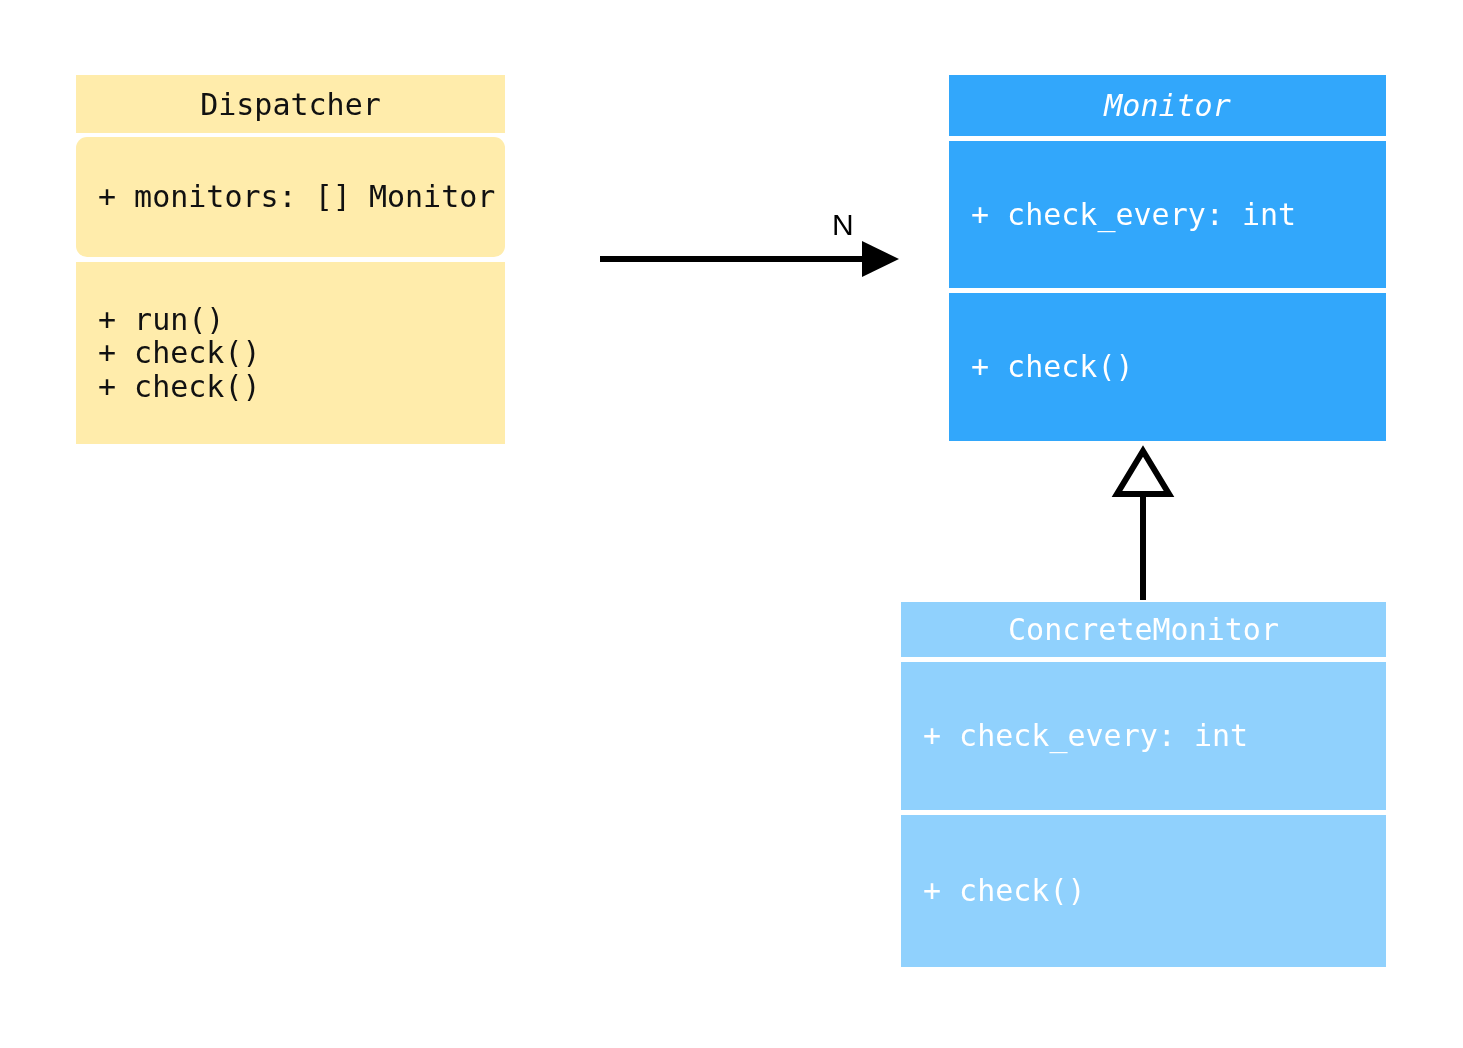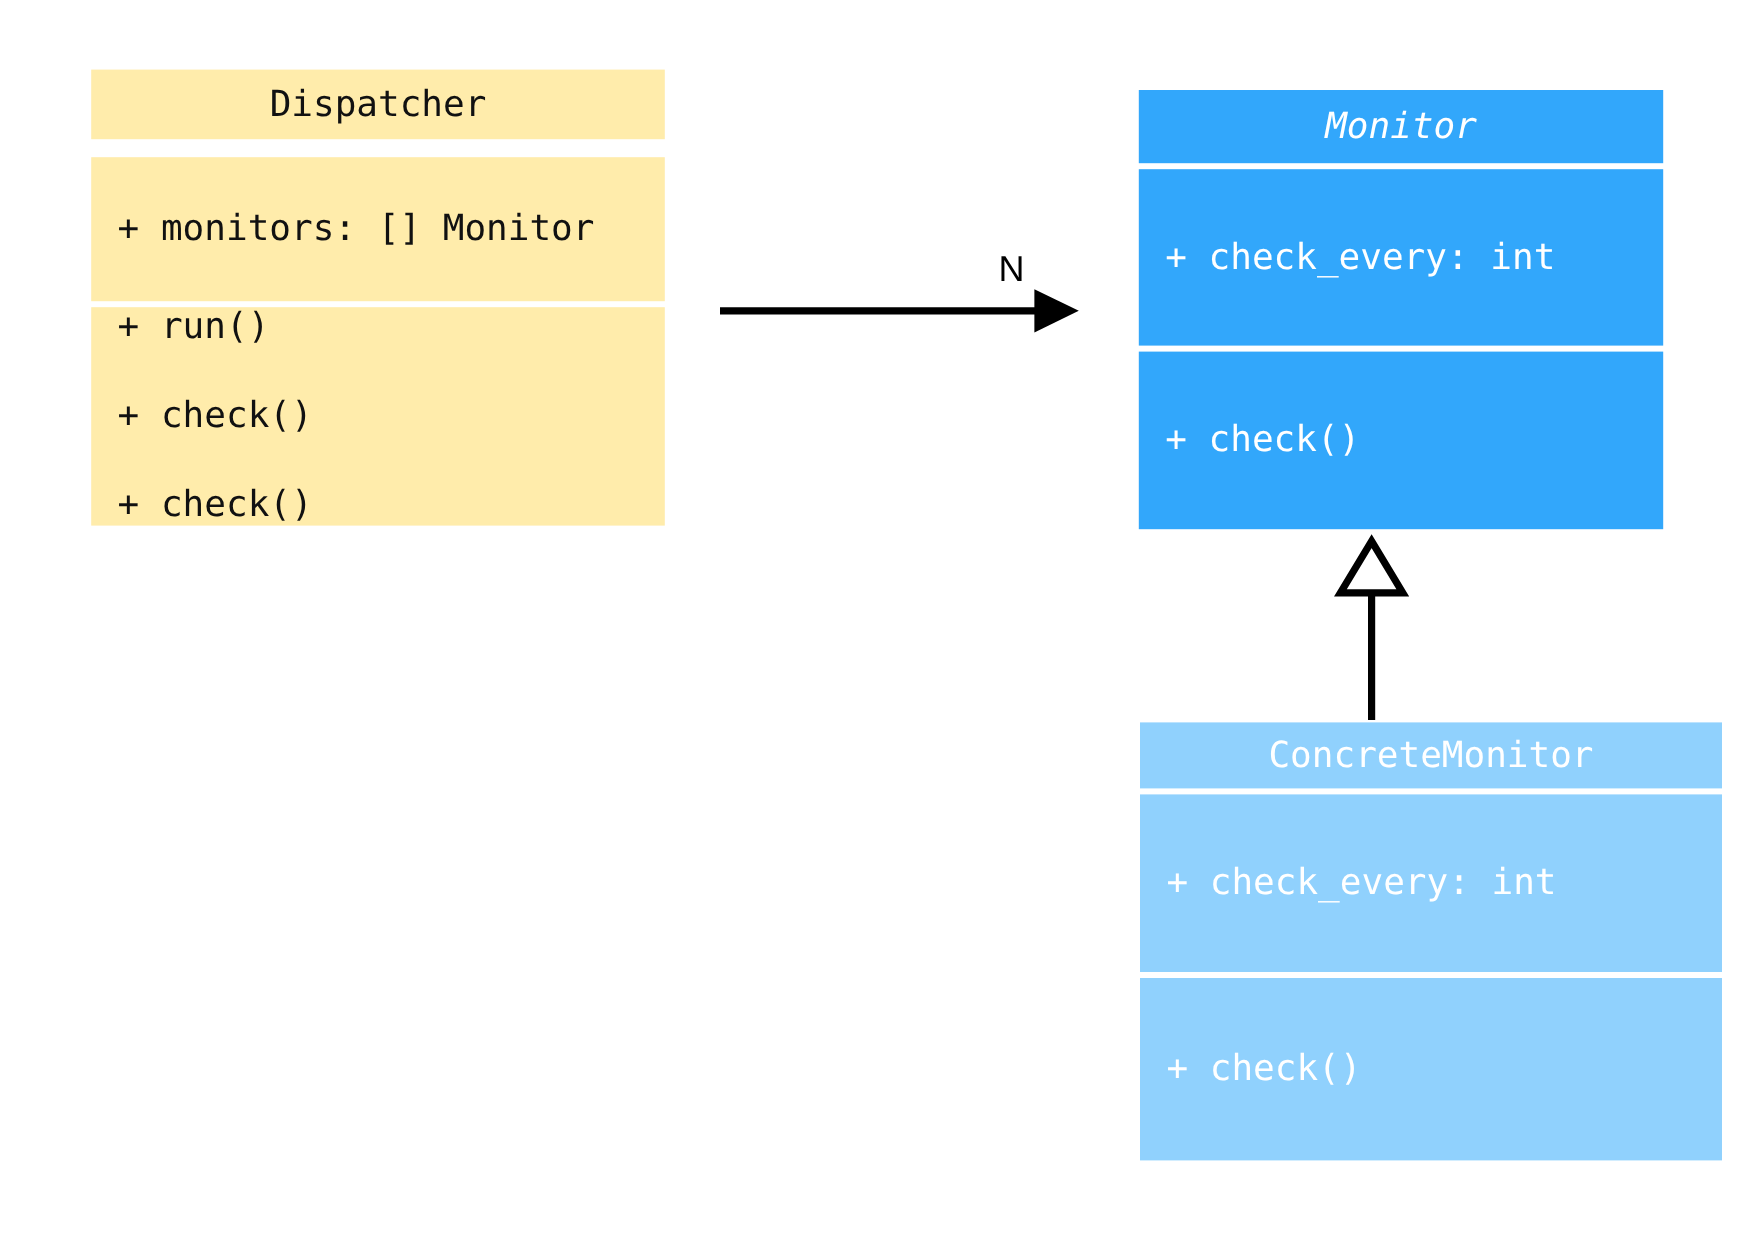--- a/index.html
+++ b/index.html
@@ -45,35 +45,35 @@
     flex-direction: column;
     justify-content: center;
     padding-left: 22px;
     font-size: 30px;
     line-height: 1.12;
     white-space: pre;
   }
   .uml-line { white-space: pre; }
 
   
-  .cls-dispatcher { left: 76px; top: 58px; width: 478px; }
+  .cls-dispatcher { left: 76px; top: 75px; width: 429px; }
   .cls-dispatcher .uml-compartment { background: #ffecab; color: #111111; }
   .cls-dispatcher .uml-header { height: 58px; }
-  .cls-dispatcher .sec-attrs { height: 120px; margin-top: 15px; }
-  .cls-dispatcher .sec-ops   { height: 182px; margin-top: 5px; justify-content: space-between; }
+  .cls-dispatcher .sec-attrs { height: 120px; margin-top: 4px; border-radius: 11px; }
+  .cls-dispatcher .sec-ops   { height: 182px; margin-top: 5px; }
 
   
   .cls-monitor { left: 901px; top: 75px; width: 485px; padding-left: 48px; }
   .cls-monitor .uml-compartment { background: #32a7fb; color: #ffffff; }
   .cls-monitor .uml-header { height: 61px; }
   .cls-monitor .sec-attrs { height: 147px; margin-top: 5px; }
   .cls-monitor .sec-ops   { height: 148px; margin-top: 5px; }
 
   
-  .cls-concrete { left: 950px; top: 602px; width: 485px; }
+  .cls-concrete { left: 901px; top: 602px; width: 485px; }
   .cls-concrete .uml-compartment { background: #90d1fd; color: #ffffff; }
   .cls-concrete .uml-header { height: 55px; }
   .cls-concrete .sec-attrs { height: 148px; margin-top: 5px; }
   .cls-concrete .sec-ops   { height: 152px; margin-top: 5px; }
 
   
   .connector-layer {
     position: absolute;
     left: 0; top: 0;
     width: 1463px;

